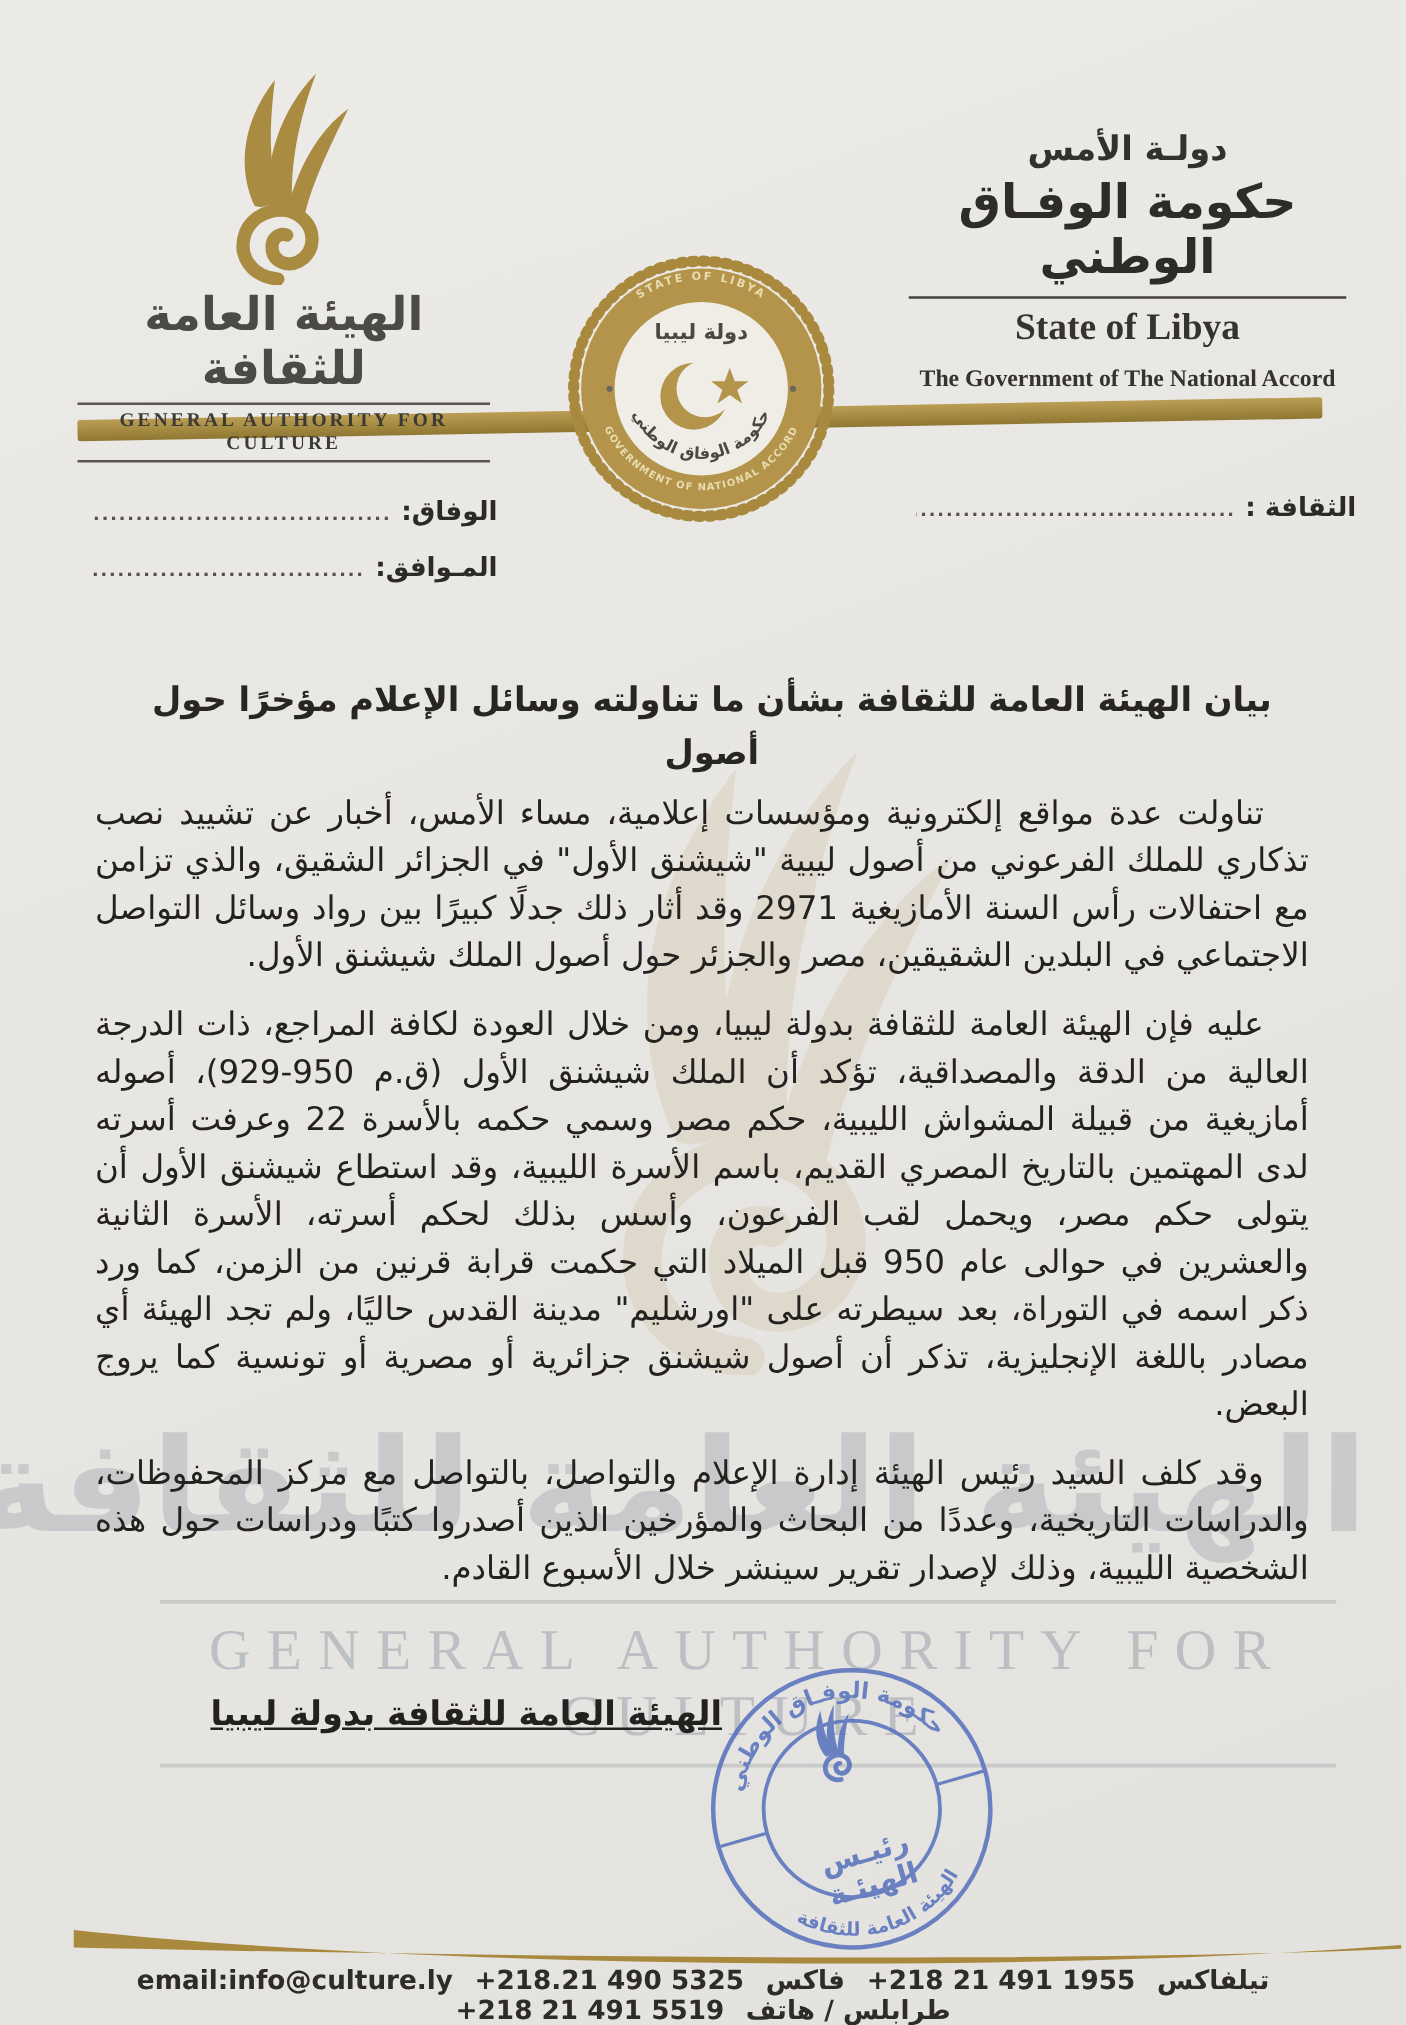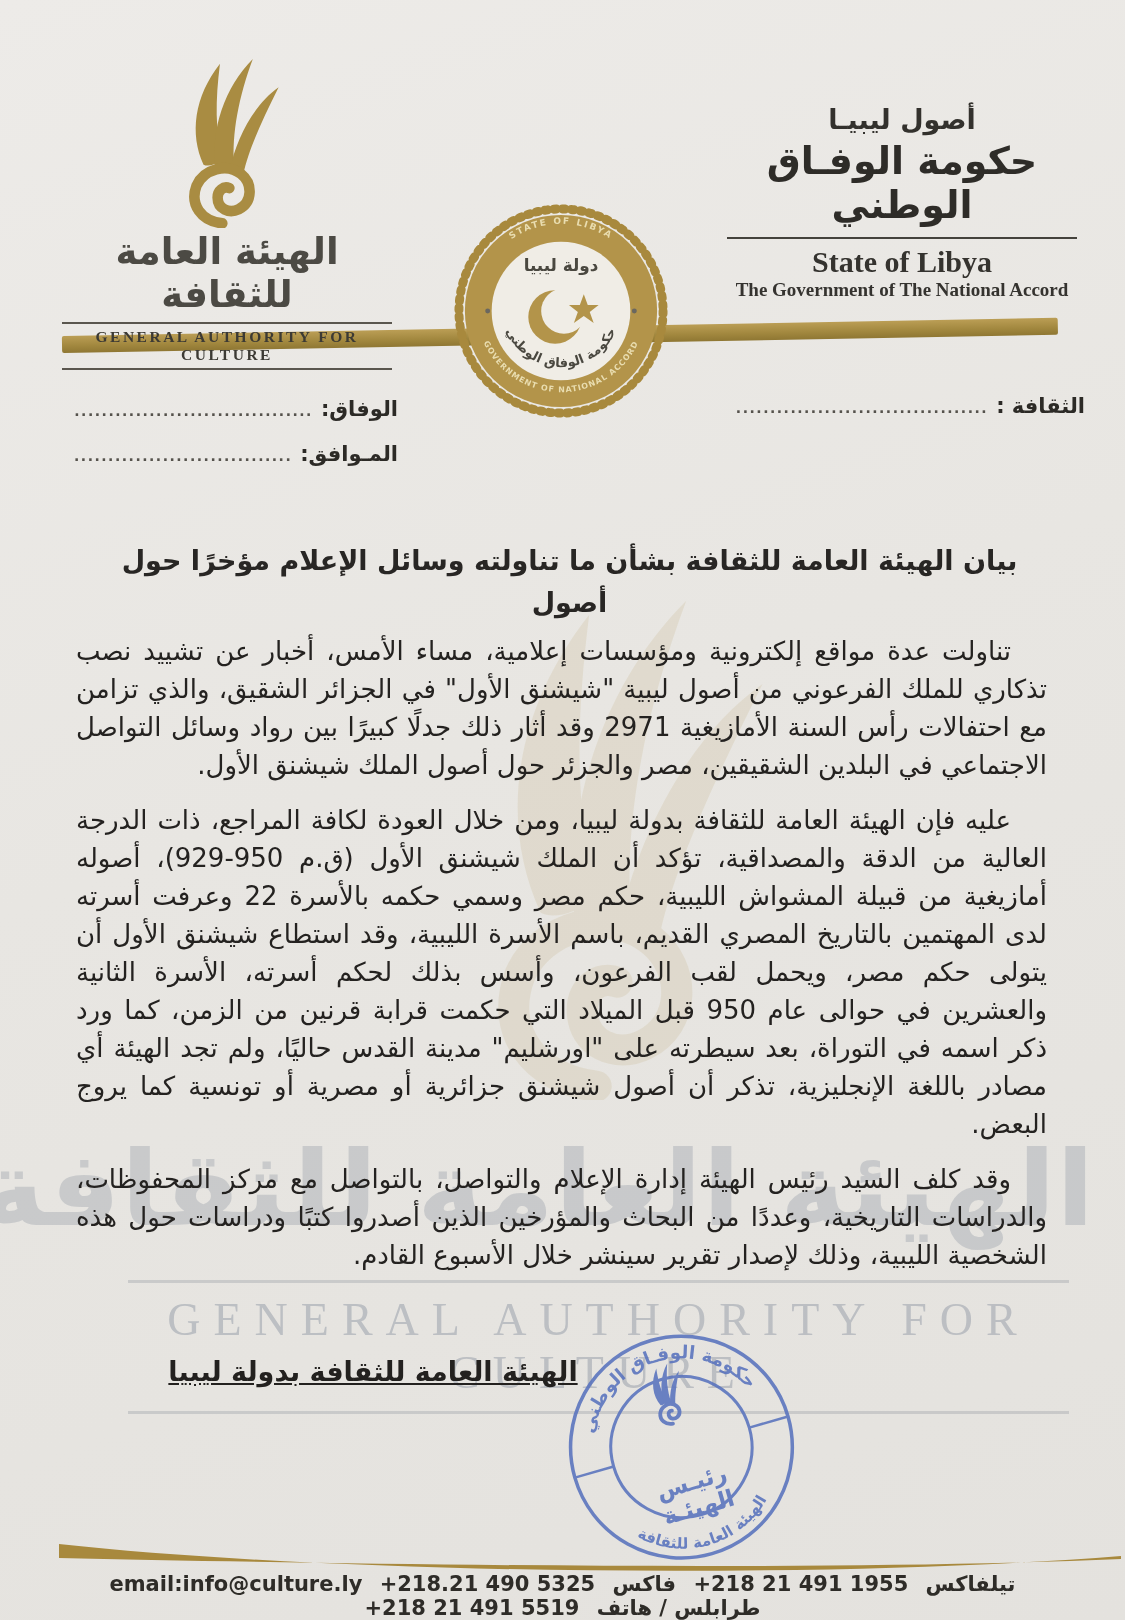--- a/index.html
+++ b/index.html
@@ -14,21 +14,21 @@
   .logo-ar{font-size:37px; font-weight:bold; color:#4c4a44; direction:rtl; letter-spacing:1px; margin-top:2px;}
   .logo-en{
     margin-top:6px; padding:4px 2px; border-top:2px solid #5a564e; border-bottom:2px solid #5a564e;
     font-family:"Liberation Serif",serif; font-size:15.5px; font-weight:bold; letter-spacing:2.5px; color:#3c3a34;
   }
   
   .gov-block{position:absolute; right:48px; top:104px; width:350px; text-align:center; z-index:3;}
   .gov-ar1{font-size:27px; font-weight:bold; direction:rtl; color:#33312d;}
   .gov-ar2{font-size:38px; font-weight:bold; direction:rtl; color:#2e2c28; margin-top:4px; padding-bottom:10px; border-bottom:2.5px solid #44423c;}
   .gov-en1{font-family:"Liberation Serif",serif; font-size:30px; font-weight:bold; color:#35332f; margin-top:6px;}
-  .gov-en2{font-family:"Liberation Serif",serif; font-size:19px; font-weight:bold; color:#35332f; margin-top:0;}
+  .gov-en2{font-family:"Liberation Serif",serif; font-size:19px; font-weight:bold; color:#35332f; margin-top:14px;}
   
   .gold-bar{position:absolute; left:62px; top:336px; width:996px; height:17px; z-index:1;
     background:linear-gradient(180deg,#bb9e55,#a1873e 60%,#8f7733);
     transform:rotate(-1.05deg); transform-origin:left center; border-radius:2px;}
   .seal{position:absolute; left:452px; top:202px; width:218px; height:218px; z-index:2;}
   
   .field-row{position:absolute; direction:rtl; display:flex; align-items:baseline; z-index:3; font-weight:bold;}
   .field-label{font-size:21px; color:#2c2a26; white-space:nowrap;}
   .field-dots{font-size:14px; letter-spacing:1.5px; color:#55524c; white-space:nowrap; overflow:hidden; margin-right:8px;}
   .row-ref{top:394px; right:40px; width:352px;}
@@ -68,21 +68,21 @@
         <path fill="currentColor" d="M40,100 C36,66 48,30 72,6 C60,38 54,70 56,96 C50,100 44,102 40,100 Z"></path>
         <path fill="currentColor" d="M52,102 C58,72 74,44 94,30 C80,58 68,84 64,104 C60,105 55,104 52,102 Z"></path>
         <path fill="none" stroke="currentColor" stroke-width="9" stroke-linecap="round" d="M46,146 C28,144 18,130 24,114 C30,100 50,94 62,104 C72,112 72,128 60,134 C52,138 42,134 42,124 C42,118 47,114 52,116"></path>
       </g>
     </svg>
     <div class="logo-ar">الهيئة العامة للثقافة</div>
     <div class="logo-en">GENERAL AUTHORITY FOR CULTURE</div>
   </div>
 
   <div class="gov-block">
-    <div class="gov-ar1">أصول ليبيـا</div>
+    <div class="gov-ar1">دولـة الأمس</div>
     <div class="gov-ar2">حكومة الوفـاق الوطني</div>
     <div class="gov-en1">State of Libya</div>
     <div class="gov-en2">The Government of The National Accord</div>
   </div>
 
   <div class="gold-bar"></div>
 
   <svg class="seal" viewBox="0 0 220 220" aria-hidden="true">
     <circle cx="110" cy="110" r="103" fill="none" stroke="#a8893d" stroke-width="9" stroke-dasharray="3 6" stroke-linecap="round"></circle>
     <circle cx="110" cy="110" r="97" fill="#b3944a"></circle>

